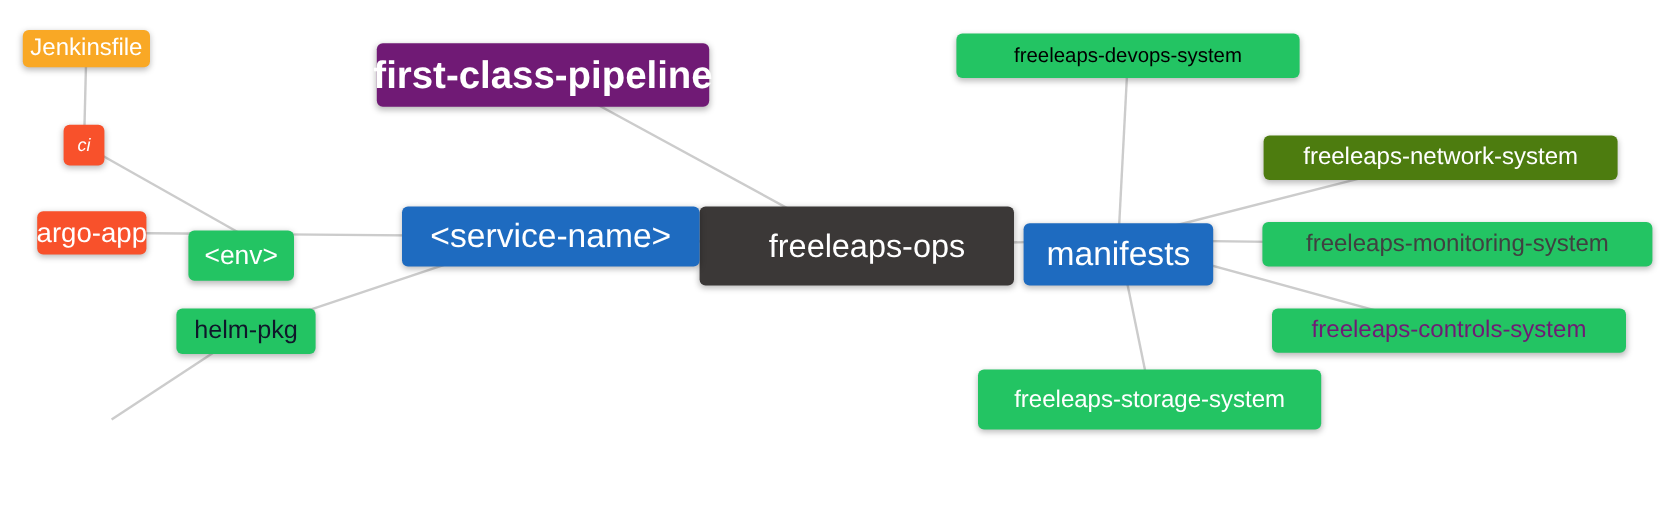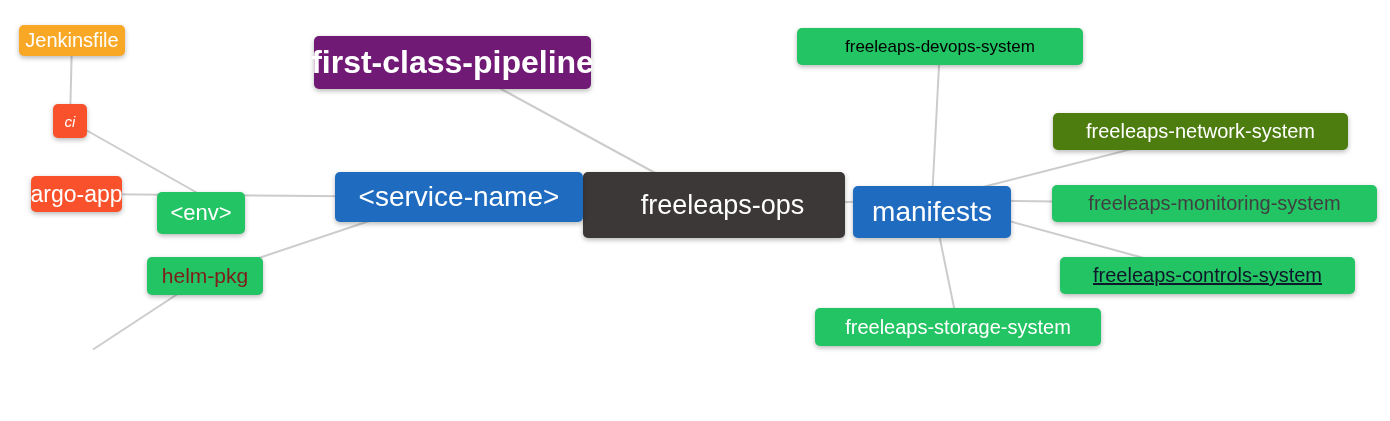--- a/index.html
+++ b/index.html
@@ -54,22 +54,22 @@
       <line x1="932" y1="200" x2="1200.5" y2="131.5" stroke="#CCCCCC" stroke-width="2"></line>
       <line x1="932" y1="200" x2="1214.5" y2="203.5" stroke="#CCCCCC" stroke-width="2"></line>
       <line x1="932" y1="200" x2="1207.5" y2="275.5" stroke="#CCCCCC" stroke-width="2"></line>
       <line x1="932" y1="200" x2="958" y2="327" stroke="#CCCCCC" stroke-width="2"></line>
     </svg>
 <div class="node" style="left: 583px; top: 172px; width: 262px; height: 66px; font-size: 27px; background: rgb(59, 56, 55); color: rgb(255, 255, 255); padding-left: 17px;">freeleaps-ops</div>
     <div class="node" style="left: 314px; top: 36px; width: 277px; height: 53px; font-size: 32px; background: #701a75; color: rgb(255, 255, 255); font-weight: bold;">first-class-pipeline</div>
     <div class="node" style="left: 317px; top: 172px; width: 248px; height: 50px; font-size: 28px; background: rgb(30, 107, 192); color: rgb(255, 255, 255); margin-left: 18px;">&lt;service-name&gt;</div>
     <div class="node" style="left: 853px; top: 174px; width: 158px; height: 52px; font-size: 28px; background: rgb(30, 107, 192); color: #ffffff; margin-top: 12px;">manifests</div>
     <div class="node" style="left: 157px; top: 192px; width: 88px; height: 42px; font-size: 22px; background: rgb(35, 196, 99); color: rgb(255, 255, 255);">&lt;env&gt;</div>
-    <div class="node" style="left: 147px; top: 257px; width: 116px; height: 38px; font-size: 21px; background: rgb(35, 196, 99); color: #7f1d1d;">helm-pkg</div>
+    <div class="node" style="left: 147px; top: 257px; width: 116px; height: 38px; font-size: 21px; background: rgb(35, 196, 99); color: #0f172a;">helm-pkg</div>
     <div class="node" style="left: 31px; top: 176px; width: 91px; height: 36px; font-size: 23px; background: rgb(248, 81, 43); color: rgb(255, 255, 255);">argo-app</div>
     <div class="node" style="left: 53px; top: 104px; width: 34px; height: 34px; font-size: 15px; background: rgb(248, 81, 43); color: rgb(255, 255, 255); font-style: italic;">ci</div>
     <div class="node" style="left: 19px; top: 25px; width: 106px; height: 31px; font-size: 20px; background: rgb(249, 168, 37); color: rgb(255, 255, 255);">Jenkinsfile</div>
     <div class="node" style="left: 797px; top: 28px; width: 286px; height: 37px; font-size: 17px; background: rgb(35, 196, 99); color: #000000;">freeleaps-devops-system</div>
     <div class="node" style="left: 1053px; top: 113px; width: 295px; height: 37px; font-size: 20px; background: #4d7c0f; color: rgb(255, 255, 255);">freeleaps-network-system</div>
     <div class="node" style="left: 1052px; top: 185px; width: 325px; height: 37px; font-size: 20px; background: rgb(35, 196, 99); color: #404040;">freeleaps-monitoring-system</div>
-    <div class="node" style="left: 1060px; top: 257px; width: 295px; height: 37px; font-size: 20px; background: rgb(35, 196, 99); color: #0f172a; text-decoration: underline;">freeleaps-controls-system</div>
-    <div class="node" style="left: 815px; top: 308px; width: 286px; height: 38px; font-size: 20px; background: rgb(35, 196, 99); color: rgb(255, 255, 255);">freeleaps-storage-system</div>
+    <div class="node" style="left: 1060px; top: 257px; width: 295px; height: 37px; font-size: 20px; background: rgb(35, 196, 99); color: #701a75;">freeleaps-controls-system</div>
+    <div class="node" style="left: 815px; top: 308px; width: 286px; height: 50px; font-size: 20px; background: rgb(35, 196, 99); color: rgb(255, 255, 255);">freeleaps-storage-system</div>
   </div>
 
 </body></html>

